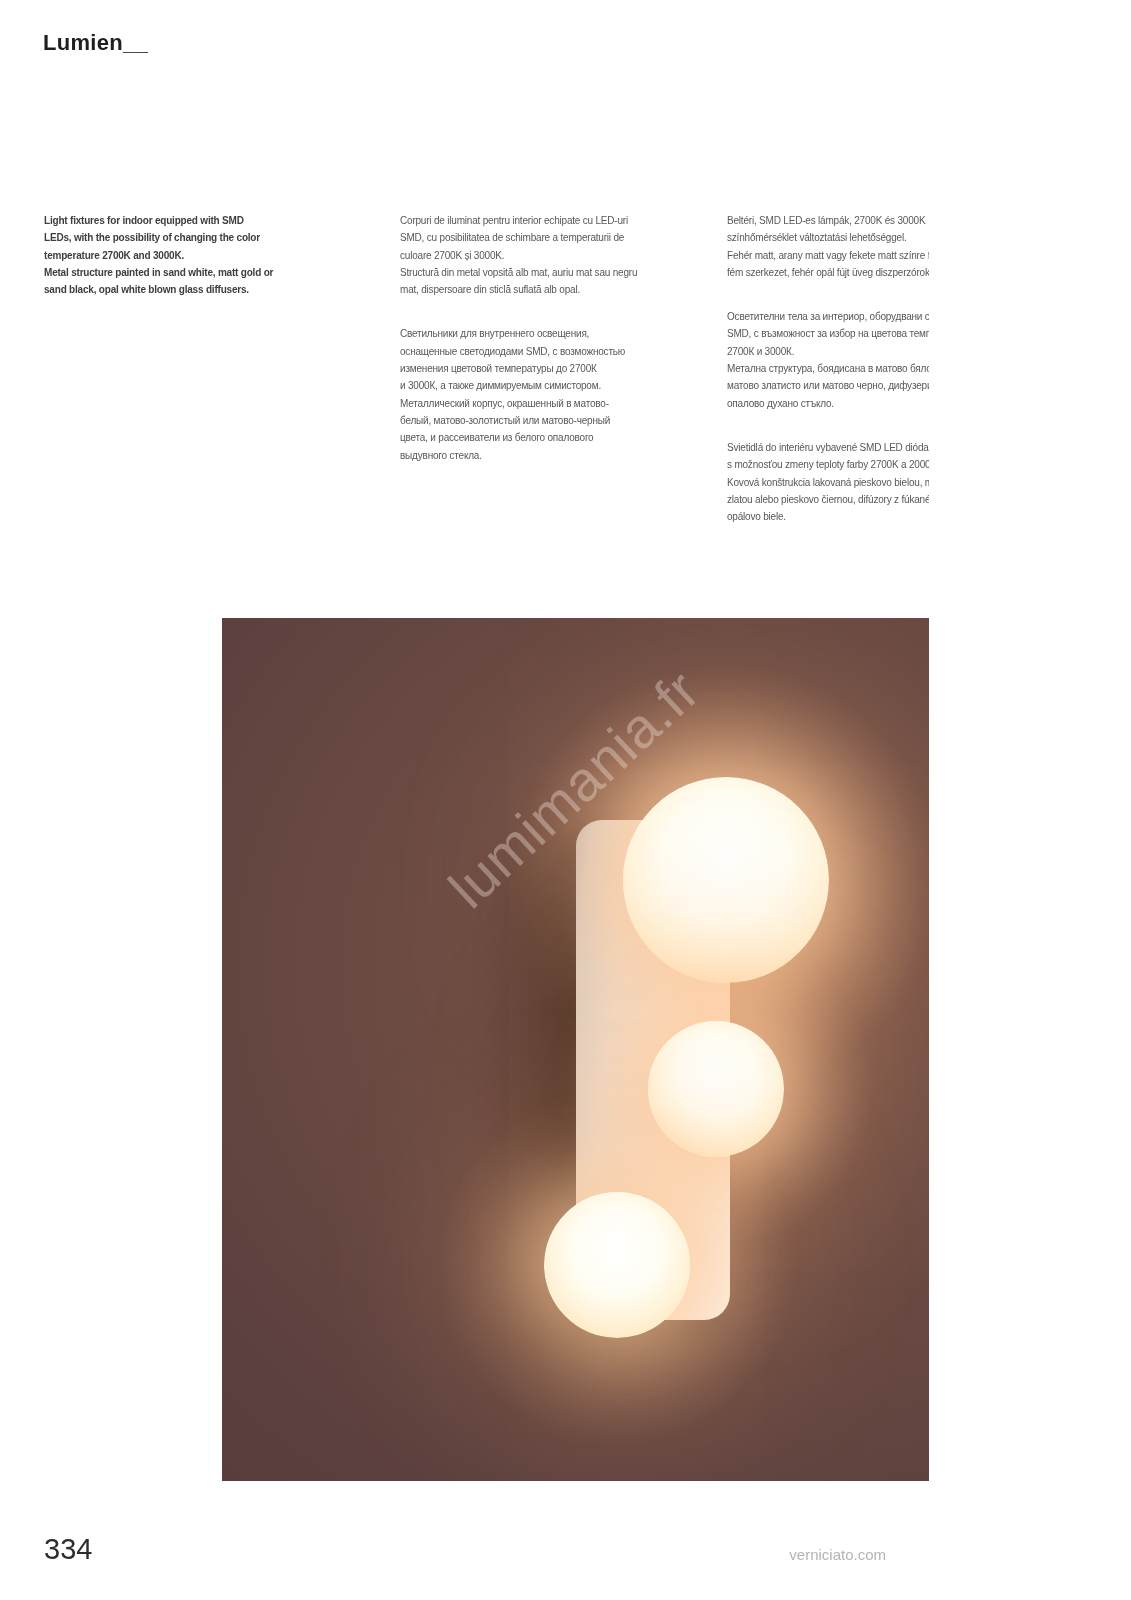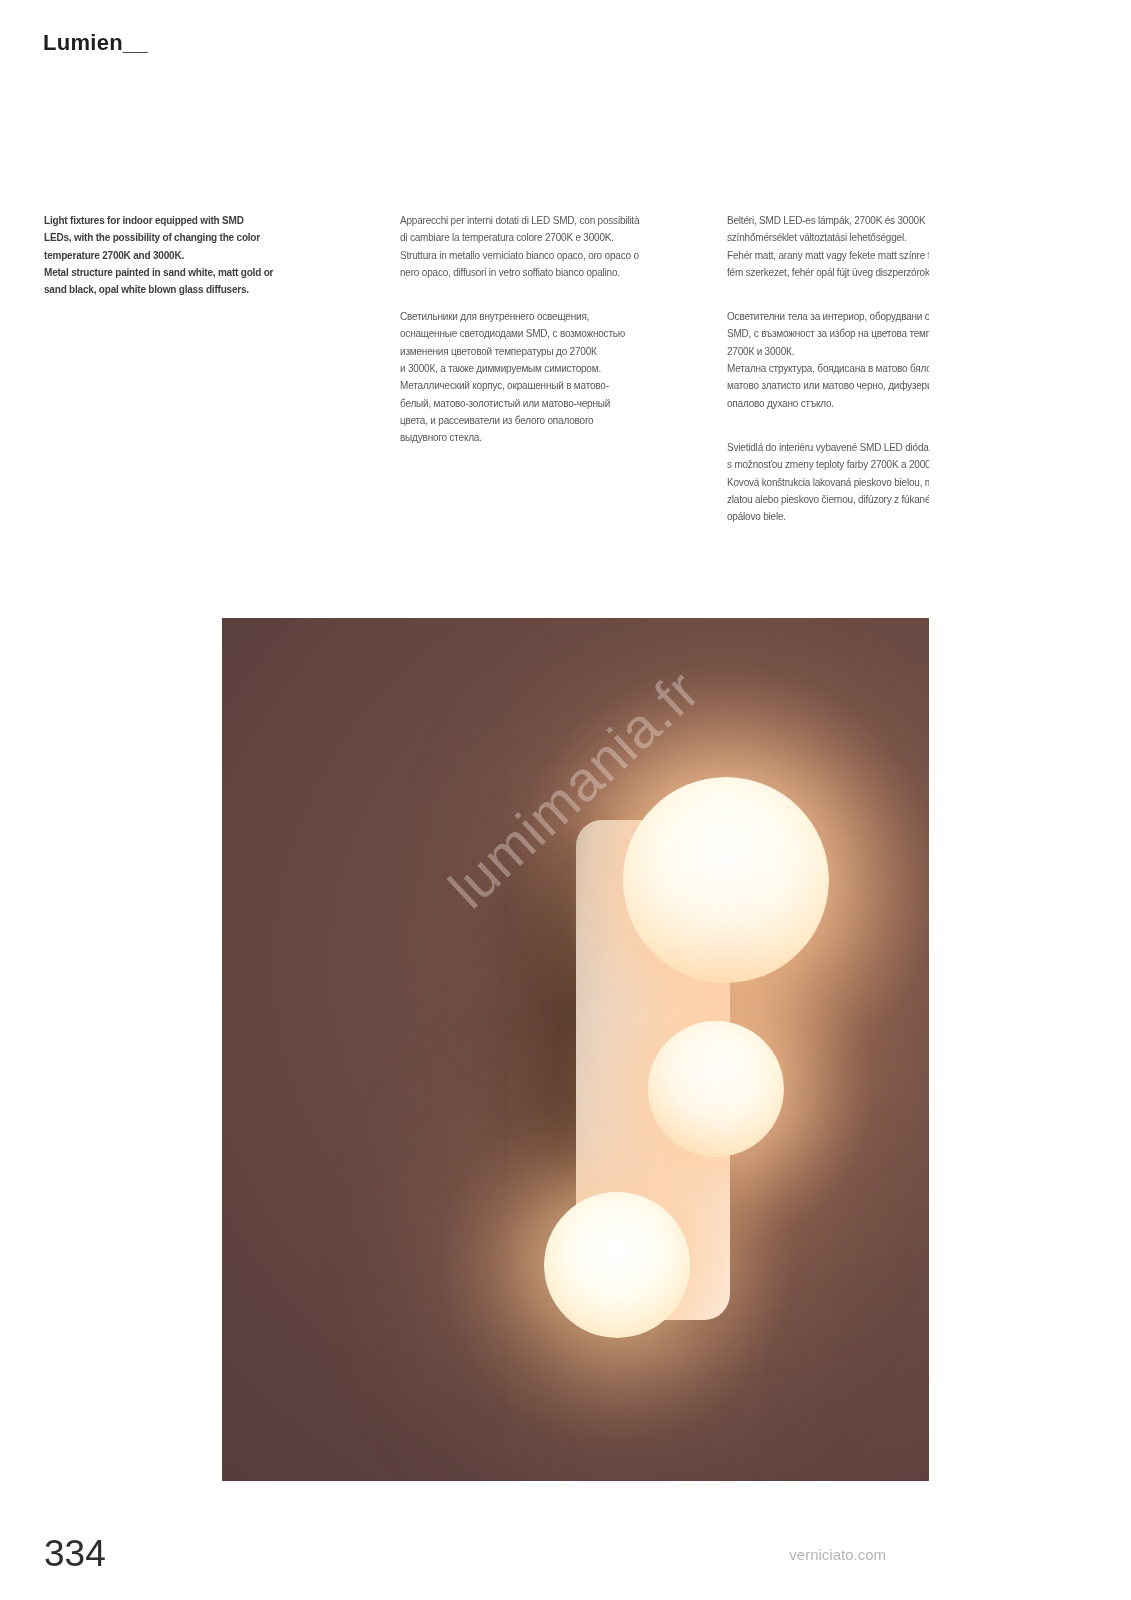--- a/index.html
+++ b/index.html
@@ -104,21 +104,21 @@
   }
   .sphere-top    { left: 401px; top: 159px; width: 206px; height: 206px; }
   .sphere-middle { left: 426px; top: 403px; width: 136px; height: 136px; }
   .sphere-bottom { left: 322px; top: 574px; width: 146px; height: 146px; }
 
   
   .page-number {
     position: absolute;
     left: 44px;
     top: 1533px;
-    font-size: 37px;
+    font-size: 29px;
     font-weight: 400;
     color: #2d2d2d;
   }
   .website {
     position: absolute;
     right: 43px;
     top: 1546px;
     font-size: 15px;
     color: #b4b4b4;
   }
@@ -133,24 +133,25 @@
 
   <div class="col col-1">
     <p>Light fixtures for indoor equipped with SMD
 LEDs, with the possibility of changing the color
 temperature 2700K and 3000K.
 Metal structure painted in sand white, matt gold or
 sand black, opal white blown glass diffusers.</p>
   </div>
 
   <div class="col col-2">
-    <p>Apparecchi per interni dotati di LED SMD, con possibilità
-di cambiare la temperatura colore 2700K e 3000K.
-Struttura in metallo verniciato bianco opaco,  oro opaco o
-nero opaco, diffusori in vetro soffiato bianco opalino.</p>
+    <p>Corpuri de iluminat pentru interior echipate cu LED-uri
+SMD, cu posibilitatea de schimbare a temperaturii de
+culoare 2700K și 3000K.
+Structură din metal vopsită alb mat, auriu mat sau negru
+mat, dispersoare din sticlă suflată alb opal.</p>
     <p>Светильники для внутреннего освещения,
 оснащенные светодиодами SMD, с возможностью
 изменения цветовой температуры до 2700К
 и 3000К, а также диммируемым симистором.
 Металлический корпус, окрашенный в матово-
 белый, матово-золотистый или матово-черный
 цвета, и рассеиватели из белого опалового
 выдувного стекла.</p>
   </div>
 

